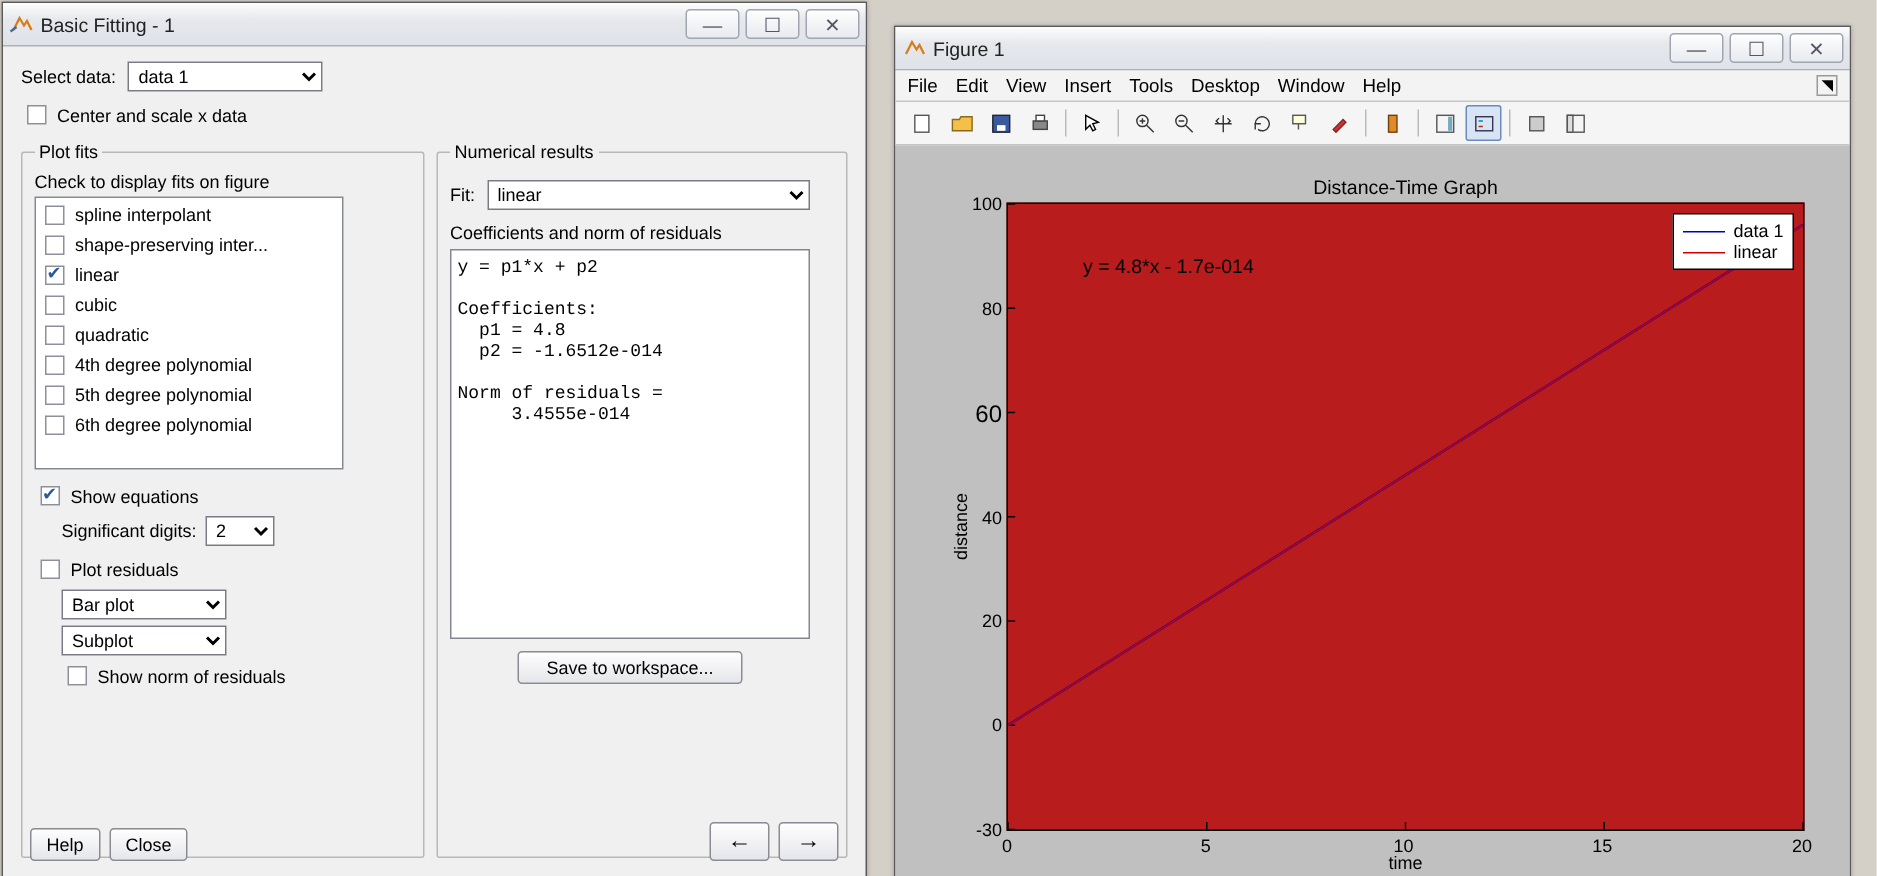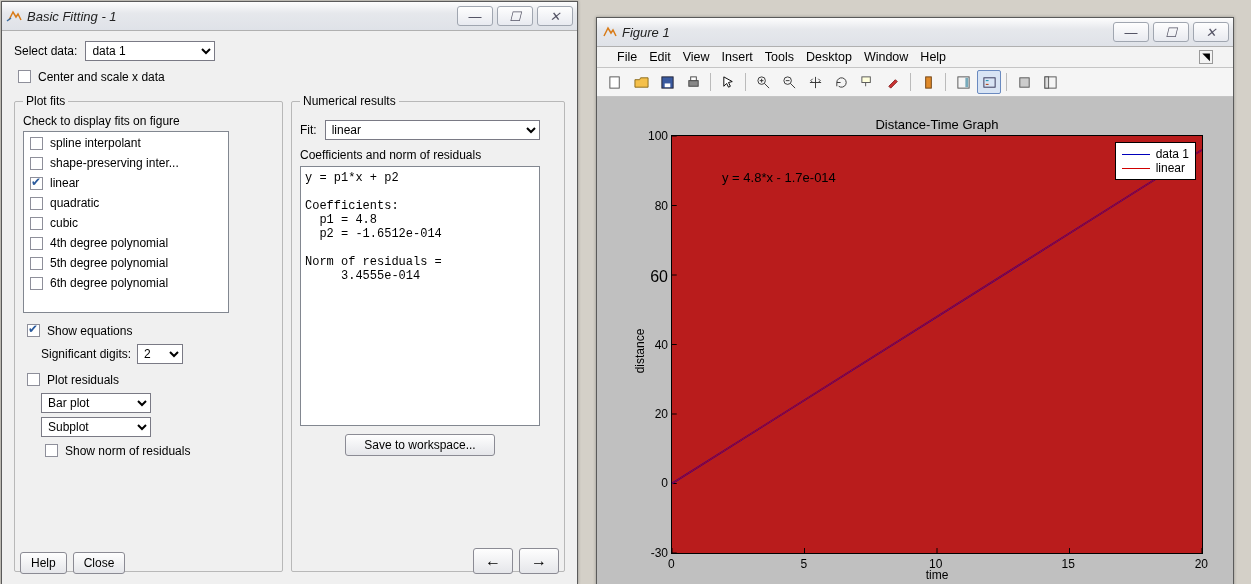--- a/index.html
+++ b/index.html
@@ -21,21 +21,20 @@
     flex-direction: column;
     box-shadow: 0 0 3px rgba(0,0,0,0.3);
   }
   .titlebar {
     height: 28px;
     background: linear-gradient(to bottom, #fdfdfd, #e6e8ec 40%, #dfe2e8);
     border-bottom: 1px solid #b0b0b0;
     display: flex;
     align-items: center;
     padding: 0 4px;
-    font-style: italic;
   }
   .titlebar .app-icon {
     width: 16px;
     height: 16px;
     margin-right: 5px;
     display: inline-flex;
     align-items: center;
     justify-content: center;
   }
   .titlebar .title {
@@ -134,21 +133,21 @@
     align-items: center;
     justify-content: center;
   }
   .arrowbtns { position:absolute; right:18px; bottom:10px; display:flex; gap:6px;}
   .helpclose { position:absolute; left:18px; bottom:10px; display:flex; gap:6px;}
   .subpanel { padding-left: 18px; margin-top:4px; }
 
   
   .figwin { width: 669px; height: 582px; margin:17px; }
   .menubar {
-    display:flex; gap:12px; padding:3px 20px;
+    display:flex; gap:12px; padding:3px 8px;
     border-bottom:1px solid #c5c5c5;
     background:#f3f3f3;
     font-size: 12.5px;
   }
   .menubar span { cursor:default; }
   .menubar .dock { margin-left:auto; font-size:10px; border:1px solid #999; padding:0 2px;}
   .toolbar {
     display:flex; gap:2px; padding:2px 6px;
     border-bottom:1px solid #c5c5c5;
     background:#f5f5f5;
@@ -225,25 +224,25 @@
           <div class="li">
               <input type="checkbox" style="">
               <span>shape-preserving inter...</span>
             </div>
           <div class="li">
               <input type="checkbox" checked="" style="">
               <span>linear</span>
             </div>
           <div class="li">
               <input type="checkbox" style="">
+              <span>cubic</span>
+            </div>
+          <div class="li">
+              <input type="checkbox" style="">
               <span>quadratic</span>
-            </div>
-          <div class="li">
-              <input type="checkbox" style="">
-              <span>cubic</span>
             </div>
           <div class="li">
               <input type="checkbox" style="">
               <span>4th degree polynomial</span>
             </div>
           <div class="li">
               <input type="checkbox" style="">
               <span>5th degree polynomial</span>
             </div>
           <div class="li">

